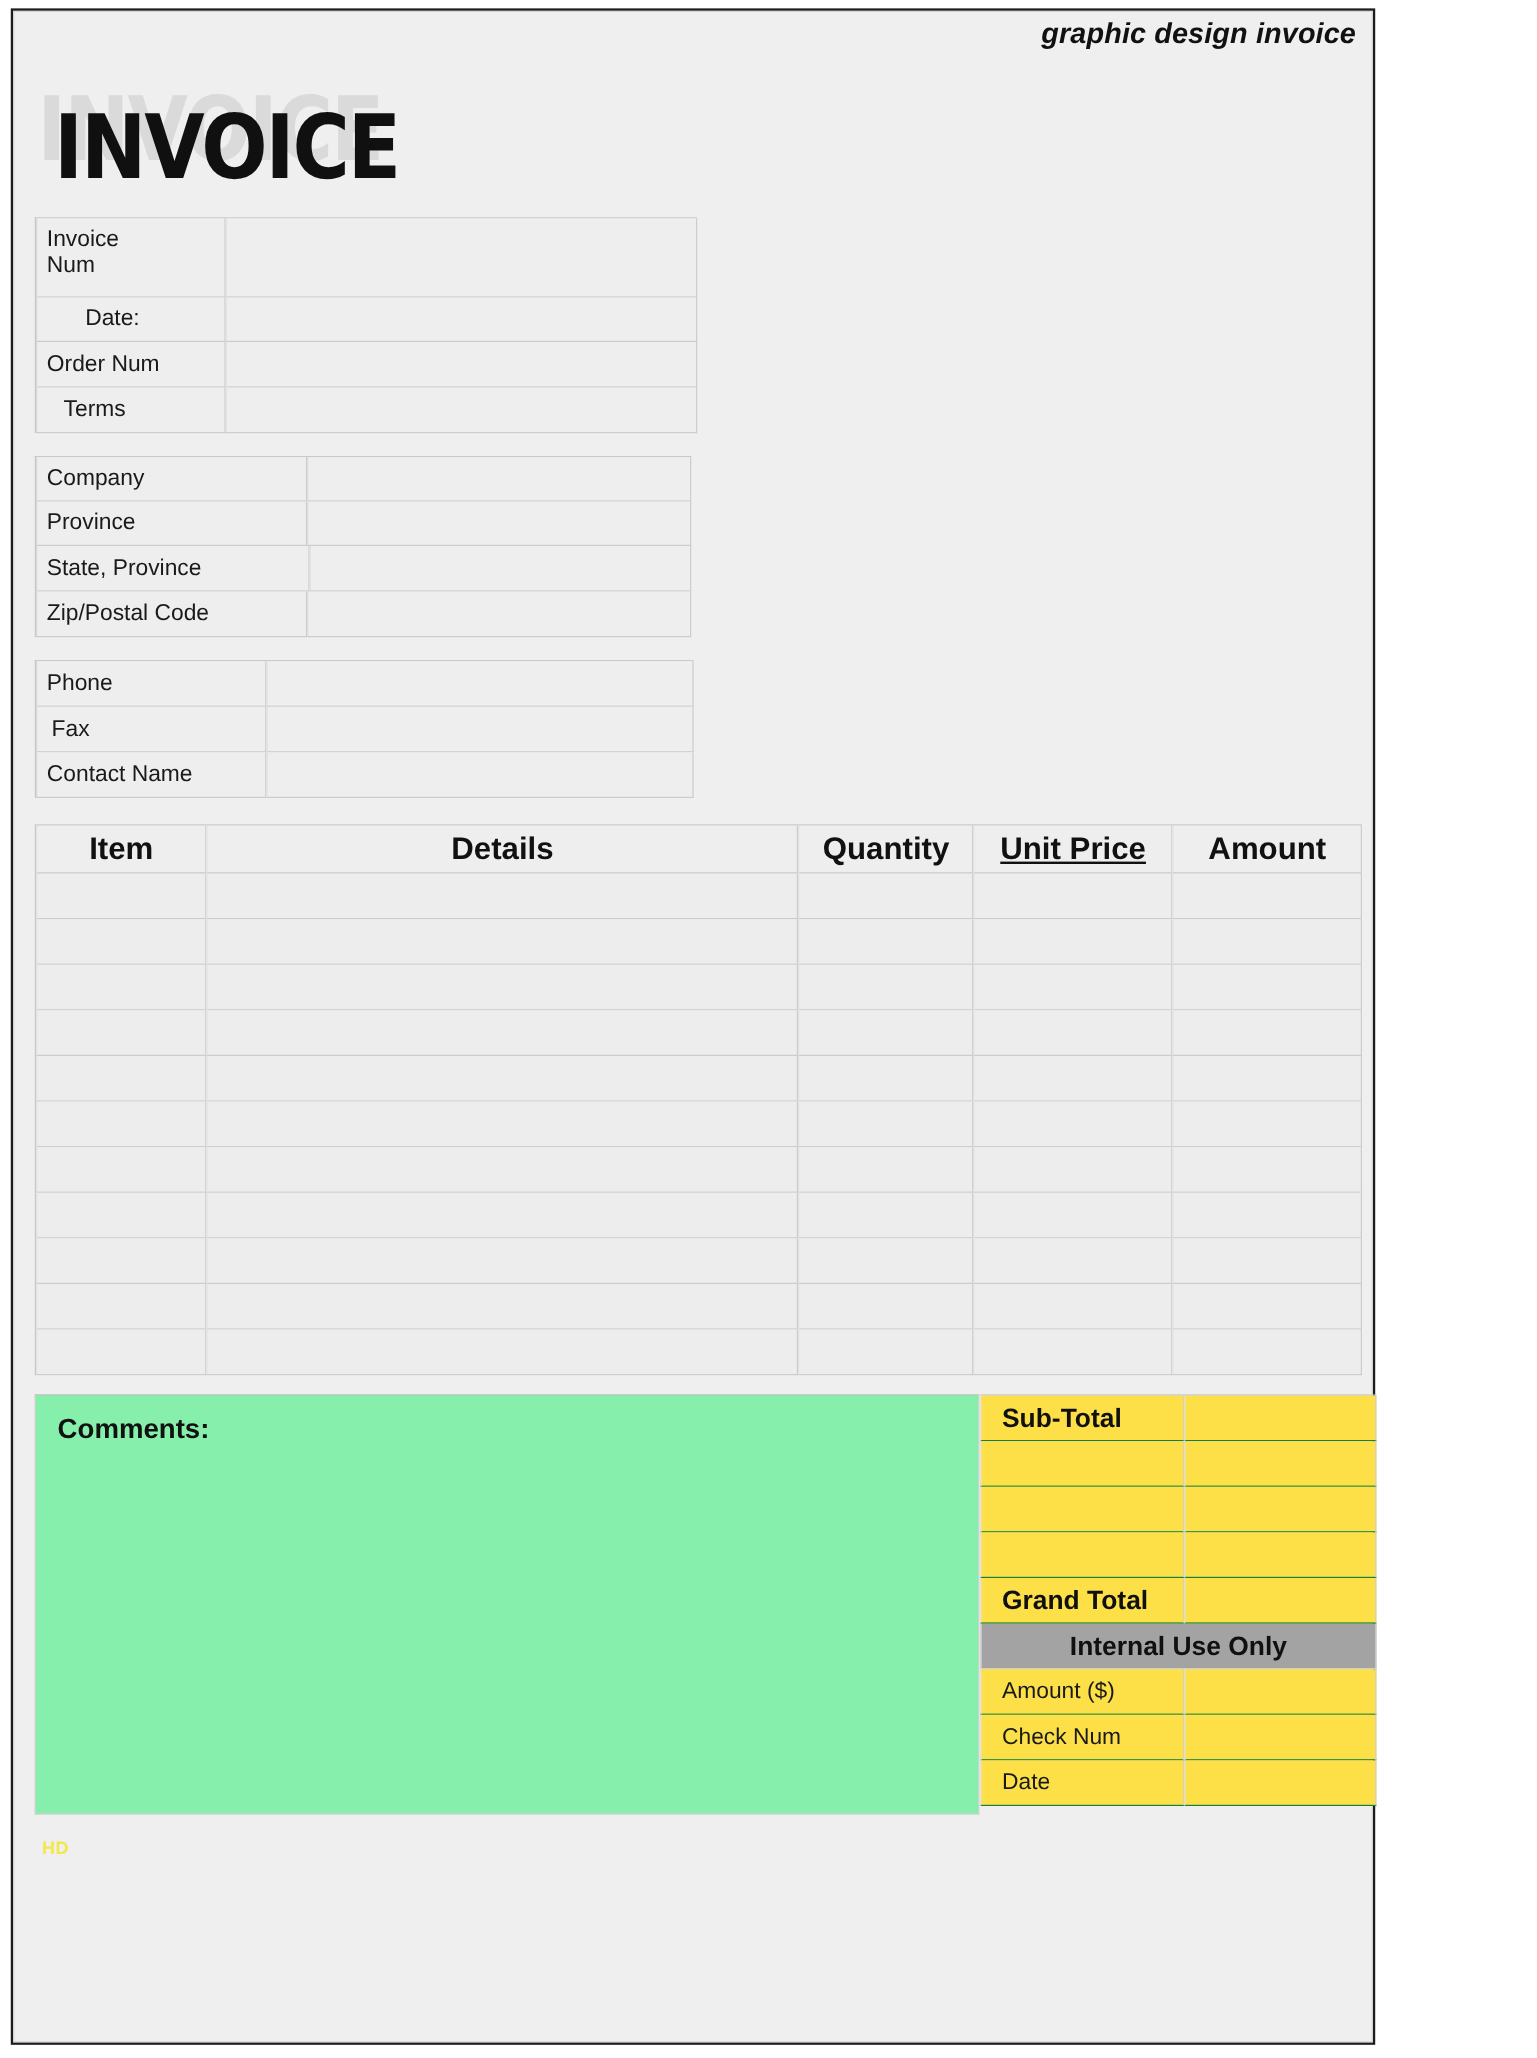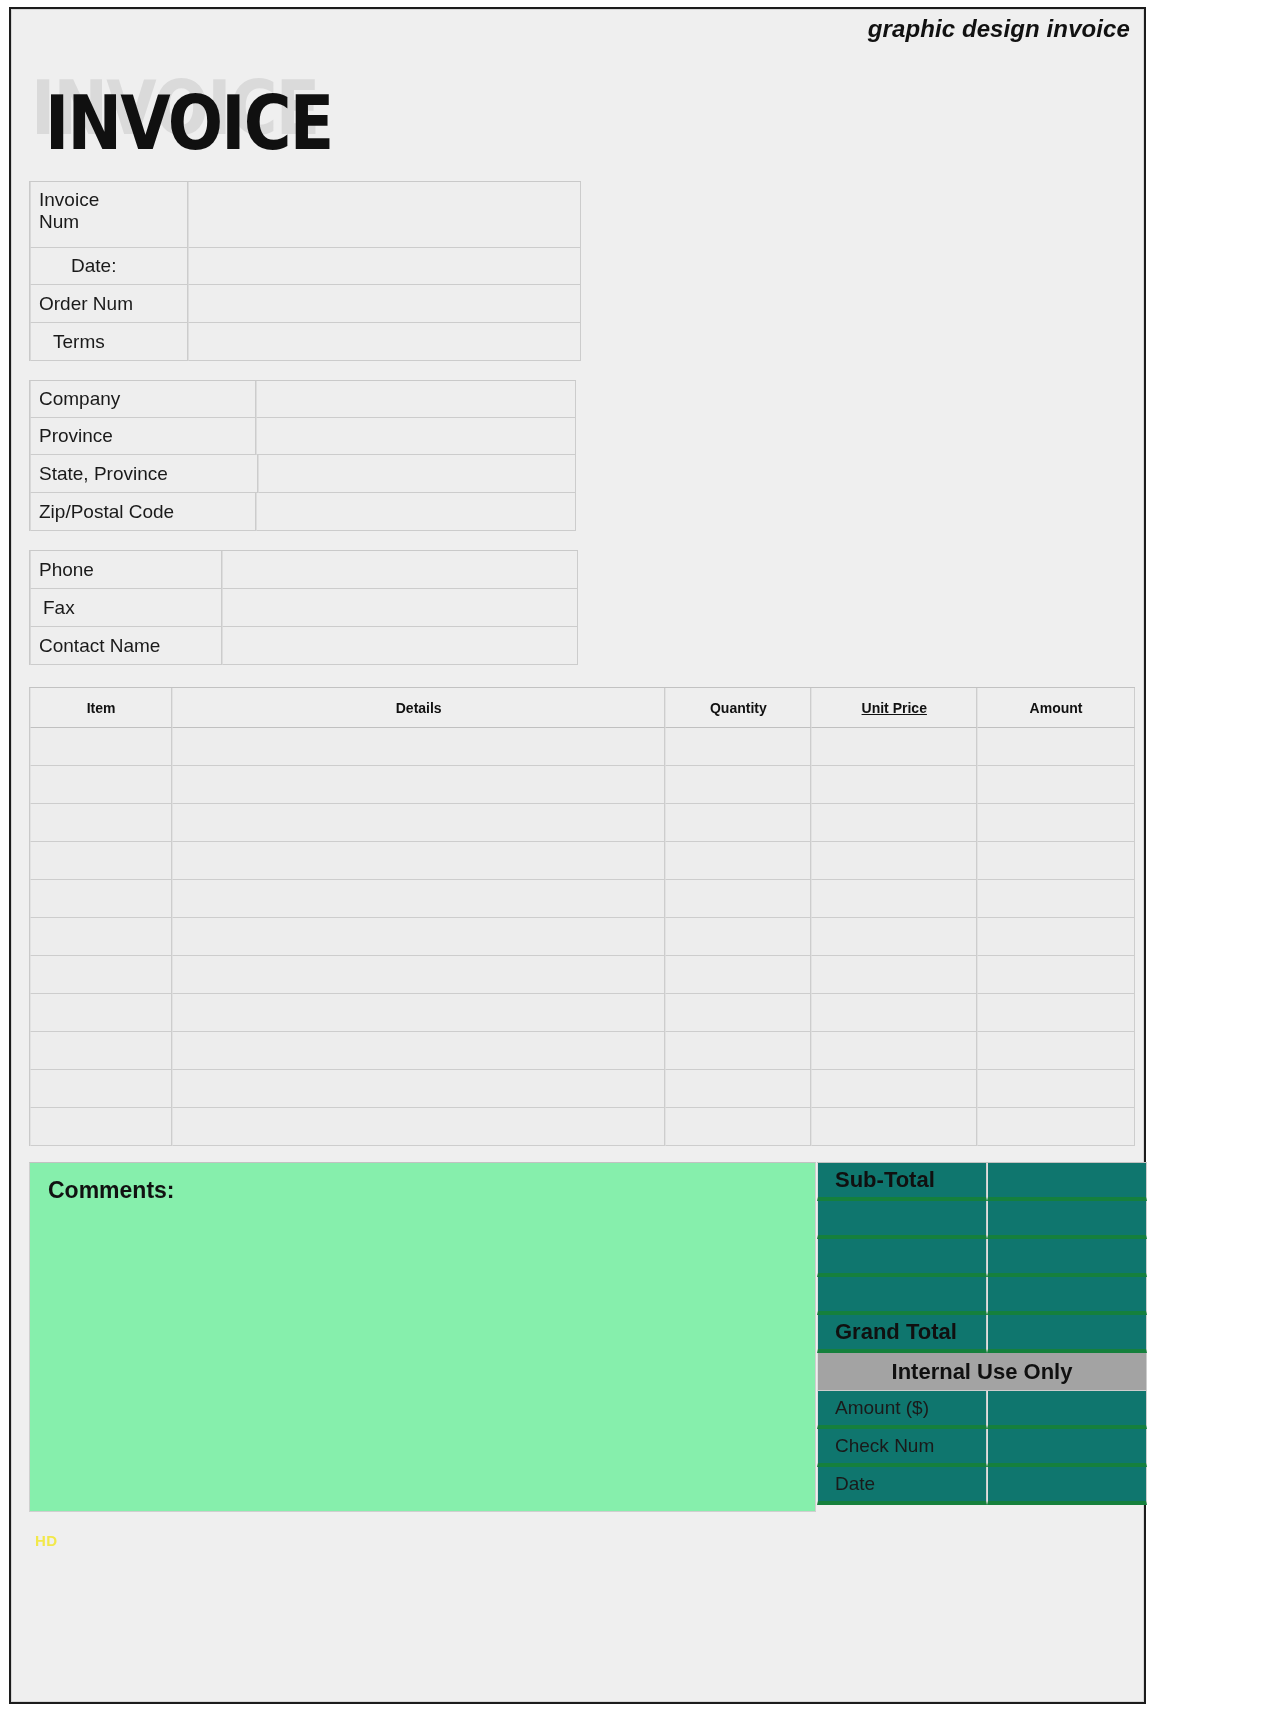--- a/index.html
+++ b/index.html
@@ -130,21 +130,21 @@
     background: #ededed;
     height: 38px;
   }
   .items .hrow .cell {
     height: 40px;
     background: #eeeeee;
     display: flex;
     align-items: center;
     justify-content: center;
     font-weight: bold;
-    font-size: 14px;
+    font-size: 26px;
     color: #111111;
     border-bottom: 1px solid #c0c0c0;
   }
   .c-item    { width: 144px; }
   .c-details { width: 500px; }
   .c-qty     { width: 148px; }
   .c-unit    { width: 168px; text-decoration: underline; }
   .c-amt     { width: 160px; }
 
   
@@ -173,22 +173,22 @@
     left: 806px;
     top: 1153px;
     width: 330px;
     box-sizing: border-box;
     border-top: 1px solid #c2c2c2;
   }
   .totals .trow { display: flex; }
   .totals .tlabel, .totals .tval {
     box-sizing: border-box;
     height: 38px;
-    background: #0f766e;
-    border-bottom: 4px solid #15803d;
+    background: #fde047;
+    border-bottom: 1px solid #15803d;
     border-right: 1px solid #cdcdcd;
     border-left: 1px solid #dfdfdf;
     display: flex;
     align-items: center;
     font-size: 19px;
     color: #1a1a1a;
   }
   .totals .tlabel { width: 170px; padding-left: 17px; }
   .totals .tval   { width: 160px; }
   .totals .bold .tlabel {

